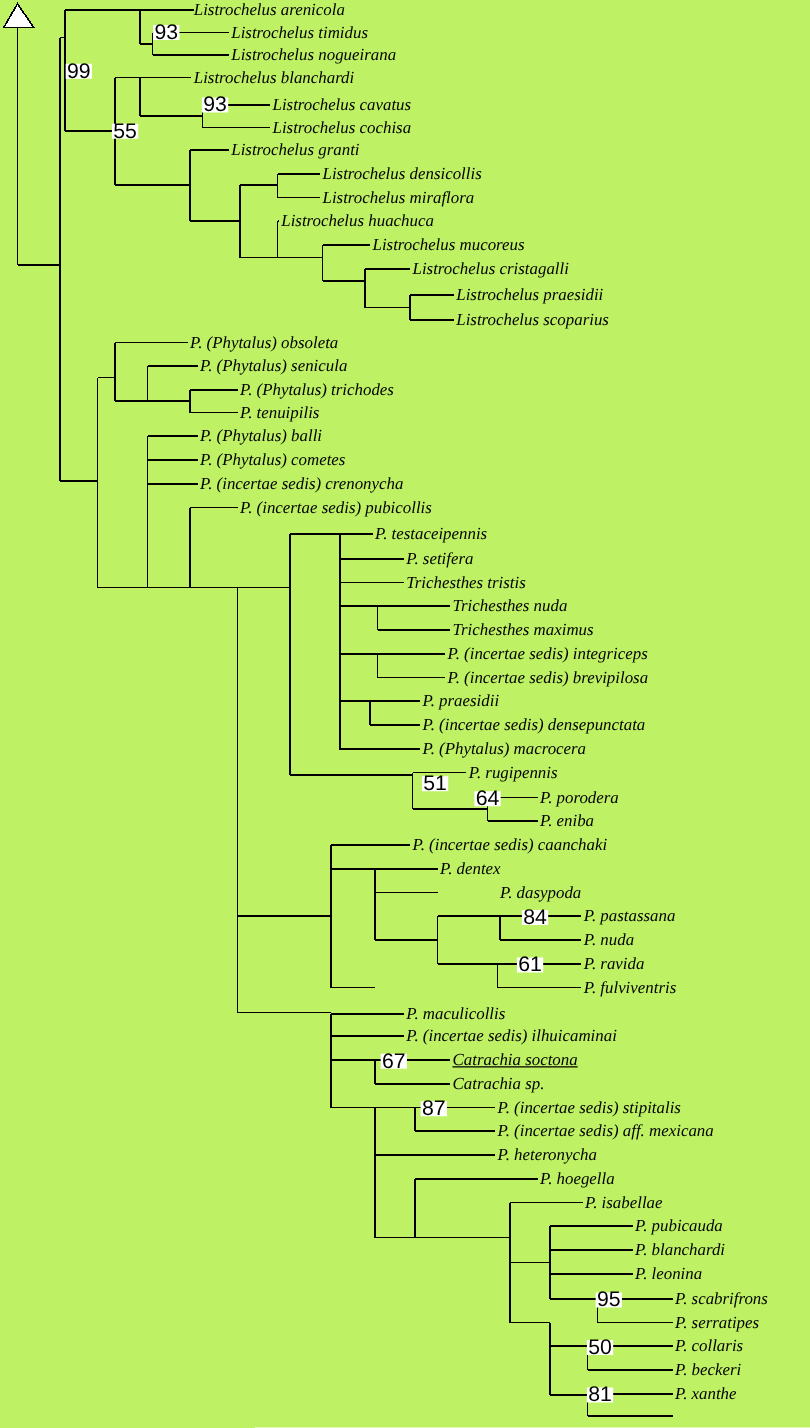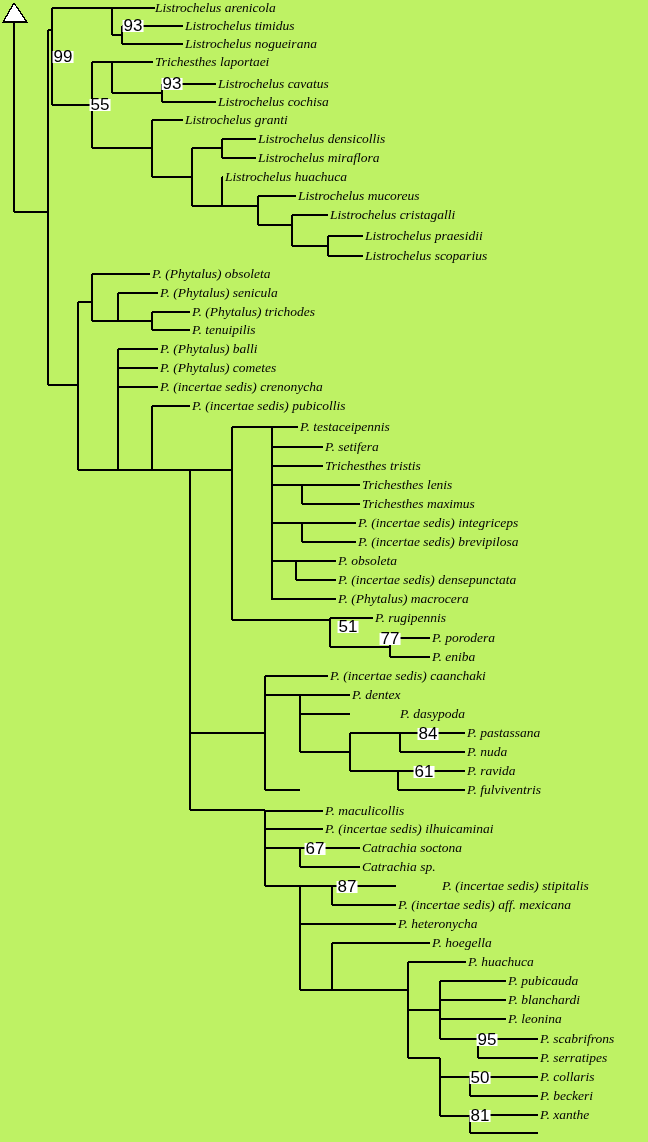--- a/index.html
+++ b/index.html
@@ -225,21 +225,21 @@
       <path d="M440,1116 L470,1116"></path>
       <path d="M470,1115 L470,1133"></path>
       <path d="M470,1115 L538,1115"></path>
       <path d="M470,1133 L538,1133"></path>
     </g>
   </svg>
 
   <div class="taxon-label" style="left:155px; top:8px;">Listrochelus arenicola</div>
   <div class="taxon-label" style="left:185px; top:26px;">Listrochelus timidus</div>
   <div class="taxon-label" style="left:185px; top:44px;">Listrochelus nogueirana</div>
-  <div class="taxon-label" style="left:155px; top:62px;">Trichesthes laportaei</div>
+  <div class="taxon-label" style="left:155px; top:62px;">Listrochelus blanchardi</div>
   <div class="taxon-label" style="left:218px; top:84px;">Listrochelus cavatus</div>
   <div class="taxon-label" style="left:218px; top:102px;">Listrochelus cochisa</div>
   <div class="taxon-label" style="left:185px; top:120px;">Listrochelus granti</div>
   <div class="taxon-label" style="left:258px; top:139px;">Listrochelus densicollis</div>
   <div class="taxon-label" style="left:258px; top:158px;">Listrochelus miraflora</div>
   <div class="taxon-label" style="left:225px; top:177px;">Listrochelus huachuca</div>
   <div class="taxon-label" style="left:298px; top:196px;">Listrochelus mucoreus</div>
   <div class="taxon-label" style="left:330px; top:215px;">Listrochelus cristagalli</div>
   <div class="taxon-label" style="left:365px; top:236px;">Listrochelus praesidii</div>
   <div class="taxon-label" style="left:365px; top:256px;">Listrochelus scoparius</div>
@@ -247,62 +247,62 @@
   <div class="taxon-label" style="left:160px; top:293px;">P. (Phytalus) senicula</div>
   <div class="taxon-label" style="left:192px; top:312px;">P. (Phytalus) trichodes</div>
   <div class="taxon-label" style="left:192px; top:330px;">P. tenuipilis</div>
   <div class="taxon-label" style="left:160px; top:349px;">P. (Phytalus) balli</div>
   <div class="taxon-label" style="left:160px; top:368px;">P. (Phytalus) cometes</div>
   <div class="taxon-label" style="left:160px; top:387px;">P. (incertae sedis) crenonycha</div>
   <div class="taxon-label" style="left:192px; top:406px;">P. (incertae sedis) pubicollis</div>
   <div class="taxon-label" style="left:300px; top:427px;">P. testaceipennis</div>
   <div class="taxon-label" style="left:325px; top:447px;">P. setifera</div>
   <div class="taxon-label" style="left:325px; top:466px;">Trichesthes tristis</div>
-  <div class="taxon-label" style="left:362px; top:485px;">Trichesthes lenis</div>
+  <div class="taxon-label" style="left:362px; top:485px;">Trichesthes nuda</div>
   <div class="taxon-label" style="left:362px; top:504px;">Trichesthes maximus</div>
   <div class="taxon-label" style="left:358px; top:523px;">P. (incertae sedis) integriceps</div>
   <div class="taxon-label" style="left:358px; top:542px;">P. (incertae sedis) brevipilosa</div>
-  <div class="taxon-label" style="left:338px; top:561px;">P. obsoleta</div>
+  <div class="taxon-label" style="left:338px; top:561px;">P. praesidii</div>
   <div class="taxon-label" style="left:338px; top:580px;">P. (incertae sedis) densepunctata</div>
   <div class="taxon-label" style="left:338px; top:599px;">P. (Phytalus) macrocera</div>
   <div class="taxon-label" style="left:375px; top:618px;">P. rugipennis</div>
   <div class="taxon-label" style="left:432px; top:638px;">P. porodera</div>
   <div class="taxon-label" style="left:432px; top:657px;">P. eniba</div>
   <div class="taxon-label" style="left:330px; top:676px;">P. (incertae sedis) caanchaki</div>
   <div class="taxon-label" style="left:352px; top:695px;">P. dentex</div>
   <div class="taxon-label" style="left:400px; top:714px;">P. dasypoda</div>
   <div class="taxon-label" style="left:467px; top:733px;">P. pastassana</div>
   <div class="taxon-label" style="left:467px; top:752px;">P. nuda</div>
   <div class="taxon-label" style="left:467px; top:771px;">P. ravida</div>
   <div class="taxon-label" style="left:467px; top:790px;">P. fulviventris</div>
   <div class="taxon-label" style="left:325px; top:811px;text-align:center;">P. maculicollis</div>
   <div class="taxon-label" style="left:325px; top:829px;">P. (incertae sedis) ilhuicaminai</div>
-  <div class="taxon-label" style="left:362px; top:848px;">Catrachia soctona</div>
+  <div class="taxon-label" style="left:362px; top:848px;text-decoration:underline;">Catrachia soctona</div>
   <div class="taxon-label" style="left:362px; top:867px;">Catrachia sp.</div>
-  <div class="taxon-label" style="left:398px; top:886px;margin-left:44px;">P. (incertae sedis) stipitalis</div>
+  <div class="taxon-label" style="left:398px; top:886px;">P. (incertae sedis) stipitalis</div>
   <div class="taxon-label" style="left:398px; top:905px;">P. (incertae sedis) aff. mexicana</div>
   <div class="taxon-label" style="left:398px; top:924px;">P. heteronycha</div>
   <div class="taxon-label" style="left:432px; top:943px;">P. hoegella</div>
-  <div class="taxon-label" style="left:468px; top:962px;">P. huachuca</div>
+  <div class="taxon-label" style="left:468px; top:962px;">P. isabellae</div>
   <div class="taxon-label" style="left:508px; top:981px;">P. pubicauda</div>
   <div class="taxon-label" style="left:508px; top:1000px;">P. blanchardi</div>
   <div class="taxon-label" style="left:508px; top:1019px;">P. leonina</div>
   <div class="taxon-label" style="left:540px; top:1039px;">P. scabrifrons</div>
   <div class="taxon-label" style="left:540px; top:1058px;">P. serratipes</div>
   <div class="taxon-label" style="left:540px; top:1077px;">P. collaris</div>
   <div class="taxon-label" style="left:540px; top:1096px;">P. beckeri</div>
   <div class="taxon-label" style="left:540px; top:1115px;">P. xanthe</div>
   <div class="taxon-label" style="left:540px; top:1133px;margin-top:39px;">P. aff. xanthe</div>
 
   <div class="support-label" style="left:133px; top:26px;">93</div>
   <div class="support-label" style="left:63px; top:57px;">99</div>
   <div class="support-label" style="left:172px; top:84px;">93</div>
   <div class="support-label" style="left:100px; top:105px;">55</div>
   <div class="support-label" style="left:348px; top:627px;">51</div>
-  <div class="support-label" style="left:390px; top:639px;">77</div>
+  <div class="support-label" style="left:390px; top:639px;">64</div>
   <div class="support-label" style="left:428px; top:734px;">84</div>
   <div class="support-label" style="left:424px; top:772px;">61</div>
   <div class="support-label" style="left:315px; top:849px;">67</div>
   <div class="support-label" style="left:347px; top:887px;">87</div>
   <div class="support-label" style="left:487px; top:1040px;">95</div>
   <div class="support-label" style="left:480px; top:1078px;">50</div>
   <div class="support-label" style="left:480px; top:1116px;">81</div>
 </div>
 
 </body></html>

